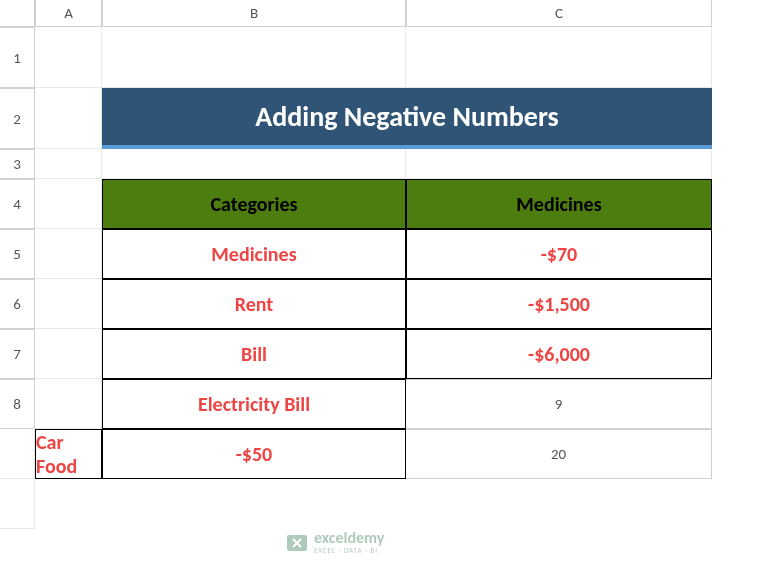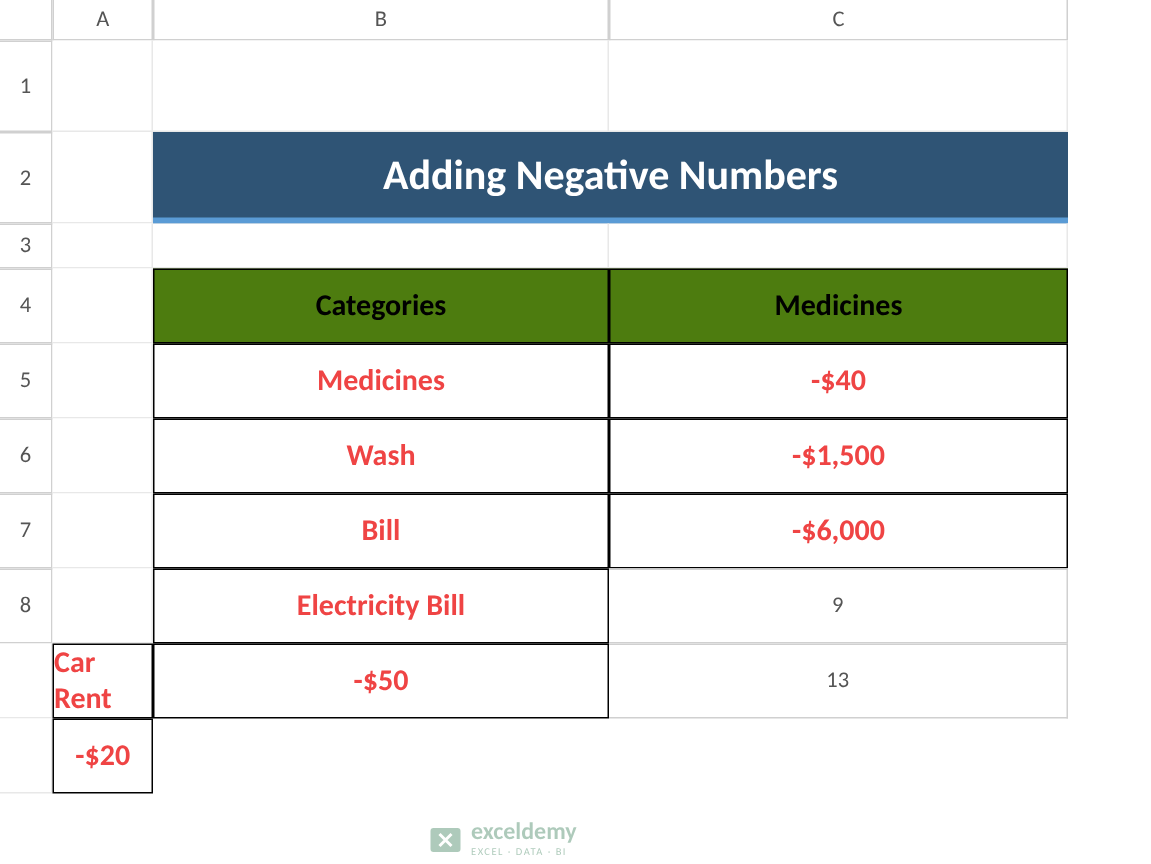--- a/index.html
+++ b/index.html
@@ -79,21 +79,20 @@
       font-weight: bold;
     }
     .watermark {
       position: absolute;
       left: 285px;
       top: 530px;
       display: flex;
       align-items: center;
       opacity: 0.35;
       pointer-events: none;
-      margin-top: 17px;
     }
     .watermark-icon {
       width: 24px;
       height: 24px;
       margin-right: 5px;
     }
     .watermark-text {
       font-size: 16px;
       color: #1a6b3e;
       font-weight: bold;
@@ -129,44 +128,43 @@
   <div class="cell"></div>
 
   <div class="row-header">4</div>
   <div class="cell"></div>
   <div class="table-header">Categories</div>
   <div class="table-header">Medicines</div>
 
   <div class="row-header">5</div>
   <div class="cell"></div>
   <div class="table-cell">Medicines</div>
-  <div class="table-cell">-$40</div>
+  <div class="table-cell">-$70</div>
 
   <div class="row-header">6</div>
   <div class="cell"></div>
-  <div class="table-cell">Wash</div>
+  <div class="table-cell">Rent</div>
   <div class="table-cell">-$1,500</div>
 
   <div class="row-header">7</div>
   <div class="cell"></div>
   <div class="table-cell">Bill</div>
   <div class="table-cell">-$6,000</div>
 
   <div class="row-header">8</div>
   <div class="cell"></div>
   <div class="table-cell">Electricity Bill</div>
 
   <div class="row-header">9</div>
   <div class="cell"></div>
-  <div class="table-cell">Car Rent</div>
+  <div class="table-cell">Car Food</div>
   <div class="table-cell">-$50</div>
 
-  <div class="row-header">13</div>
+  <div class="row-header">20</div>
   <div class="cell"></div>
-  <div class="table-cell">-$20</div>
 </div>
 
 <div class="watermark">
   <svg class="watermark-icon" viewBox="0 0 24 24">
     <rect x="2" y="4" width="20" height="16" rx="2" fill="#1a6b3e"></rect>
     <path d="M8 8 L16 16 M16 8 L8 16" stroke="#fff" stroke-width="2"></path>
   </svg>
   <div>
     <div class="watermark-text">exceldemy</div>
     <div class="watermark-sub">EXCEL · DATA · BI</div>

